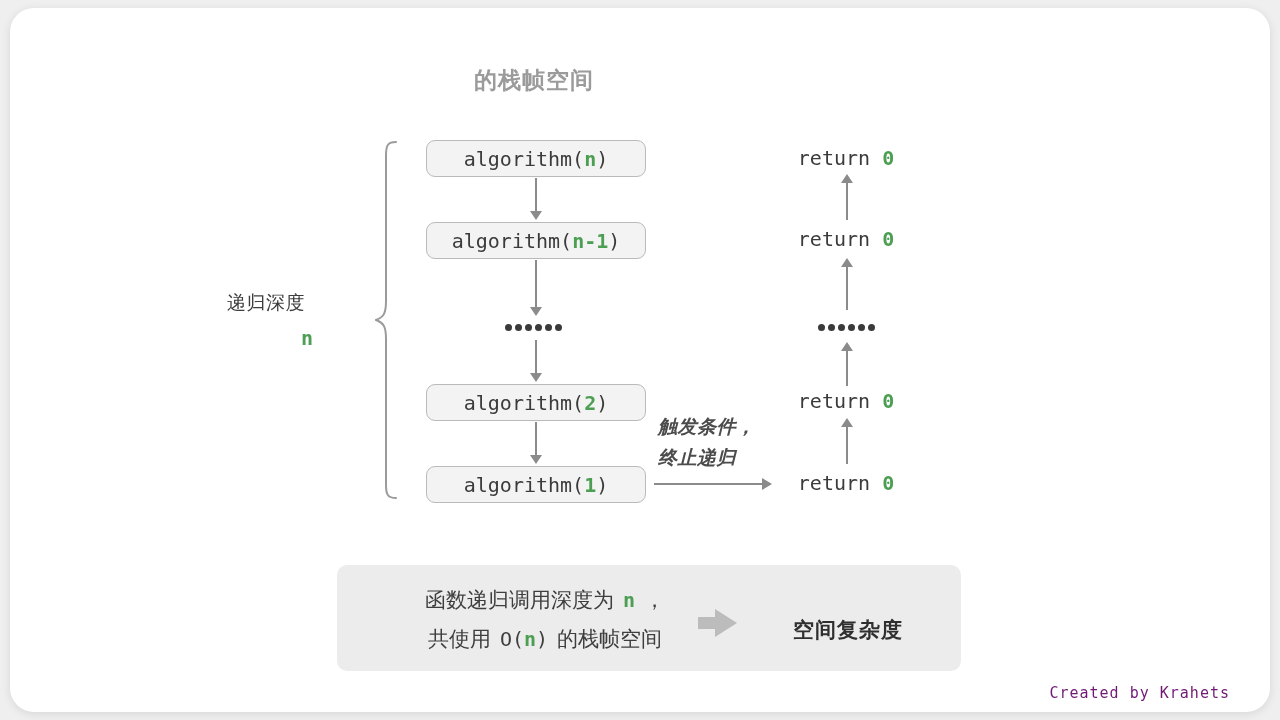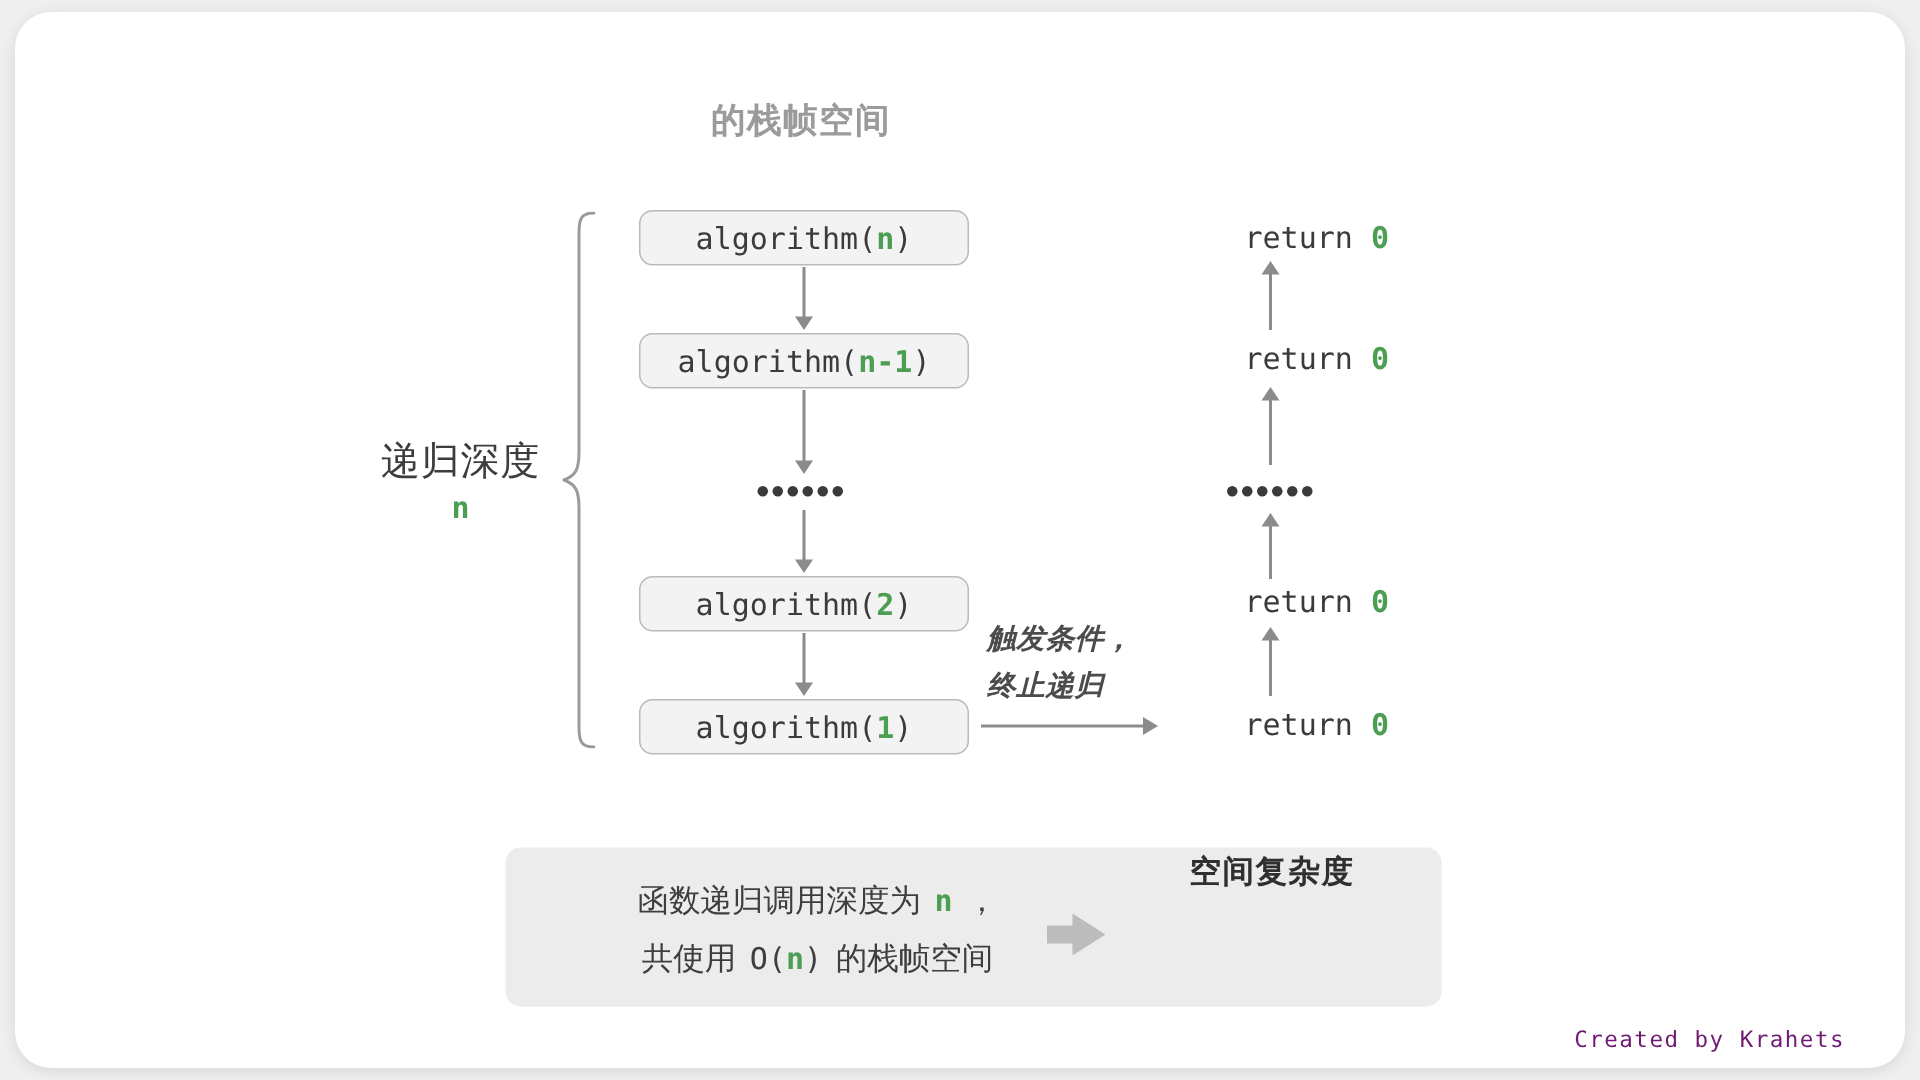--- a/index.html
+++ b/index.html
@@ -27,21 +27,21 @@
 
   .code-box {
     position:absolute; left:416px; width:220px; height:37px;
     background:#f3f3f3; border:1.6px solid #bababa; border-radius:9px;
     display:flex; align-items:center; justify-content:center;
     font-family:"DejaVu Sans Mono", "Liberation Mono", monospace;
     font-size:20px; color:#3b3b3b; white-space:pre;
   }
 
   .ret {
-    position:absolute; left:756px; width:160px; text-align:right;
+    position:absolute; left:756px; width:160px; text-align:center;
     font-family:"DejaVu Sans Mono", "Liberation Mono", monospace;
     font-size:20px; line-height:24px; color:#3b3b3b; white-space:pre;
   }
 
   .arr-v { position:absolute; width:14px; }
   .arr-v.down::before {
     content:""; position:absolute; top:0; bottom:8px; left:50%;
     margin-left:-1.25px; width:2.5px; background:#8b8b8b;
   }
   .arr-v.down::after {
@@ -70,21 +70,21 @@
     width:0; height:0;
     border-top:6px solid transparent; border-bottom:6px solid transparent;
     border-left:10px solid #8b8b8b;
   }
 
   .dots { position:absolute; display:flex; gap:3px; }
   .dots i { width:7px; height:7px; border-radius:50%; background:#3a3a3a; }
 
   .depth-label {
     position:absolute; left:217px; width:160px; top:282px;
-    text-align:center; font-size:26px; color:#3d3d3d; letter-spacing:0.5px;
+    font-size:19px; color:#3d3d3d; letter-spacing:0.5px;
   }
   .depth-var {
     position:absolute; left:217px; width:160px; top:318px;
     text-align:center; font-family:"DejaVu Sans Mono","Liberation Mono",monospace;
     font-size:20px; font-weight:bold; color:#4C9E52;
   }
 
   .base-note {
     position:absolute; left:648px; top:403px; width:130px;
     font-size:19px; font-weight:bold; color:#4c4c4c; line-height:31px;
@@ -176,18 +176,18 @@
     <div class="arr-right" style="left:644px;top:469px;width:118px;"></div>
 
     <div class="summary-box"></div>
     <div class="sum-line" style="top:617px;"><span>共使用</span><span class="sum-n"><span class="mono">O(</span><span class="mono g b">n</span><span class="mono">)</span></span><span>的栈帧空间</span></div>
     <div class="sum-line" style="top:578px;"><span>函数递归调用深度为</span><span class="mono g b sum-n">n</span><span>，</span></div>
 
     <svg style="position:absolute;left:688px;top:600px;" width="40" height="30" viewBox="0 0 40 30">
       <path d="M0,9 H17 V1 L39,15 L17,29 V21 H0 Z" fill="#bcbcbc"></path>
     </svg>
 
-    <div class="sum-right sum-title" style="top:560px;">空间复杂度</div>
+    <div class="sum-right sum-title" style="top:608px;">空间复杂度</div>
 
     <div class="watermark">Created by Krahets</div>
 
   </div>
 </div>
 
 </body></html>

